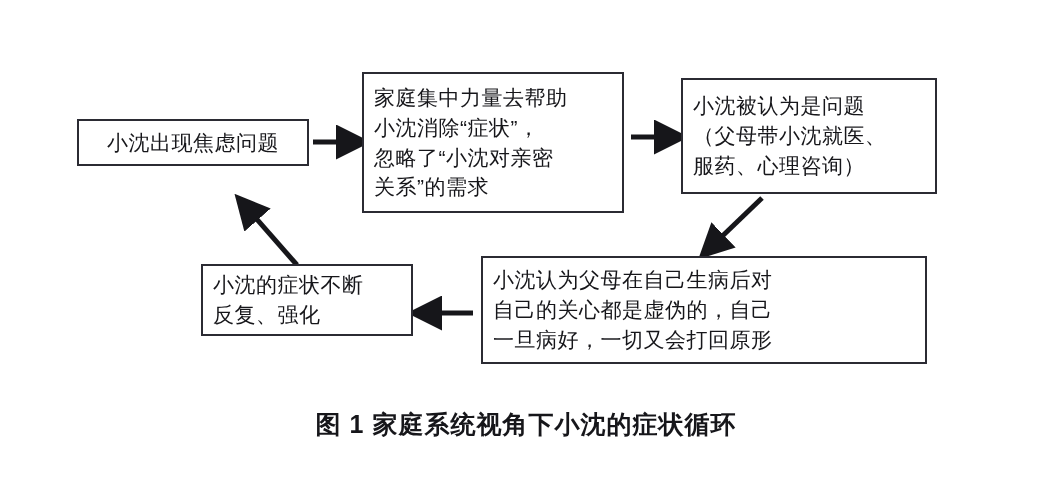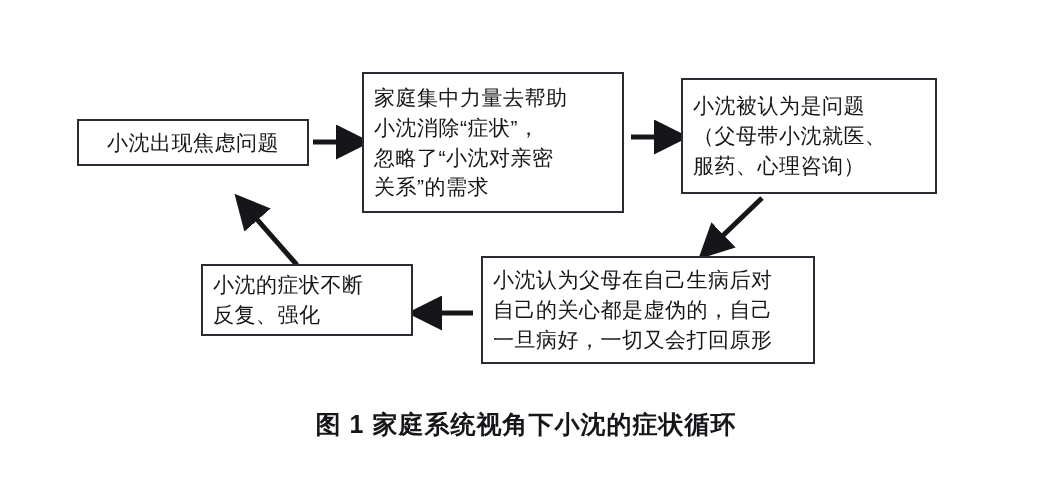--- a/index.html
+++ b/index.html
@@ -52,21 +52,21 @@
   }
   #node-c {
     left: 681px;
     top: 78px;
     width: 256px;
     height: 116px;
   }
   #node-d {
     left: 481px;
     top: 256px;
-    width: 334px;
+    width: 446px;
     height: 108px;
   }
   #node-e {
     left: 201px;
     top: 264px;
     width: 212px;
     height: 72px;
   }
   #arrows {
     position: absolute;

